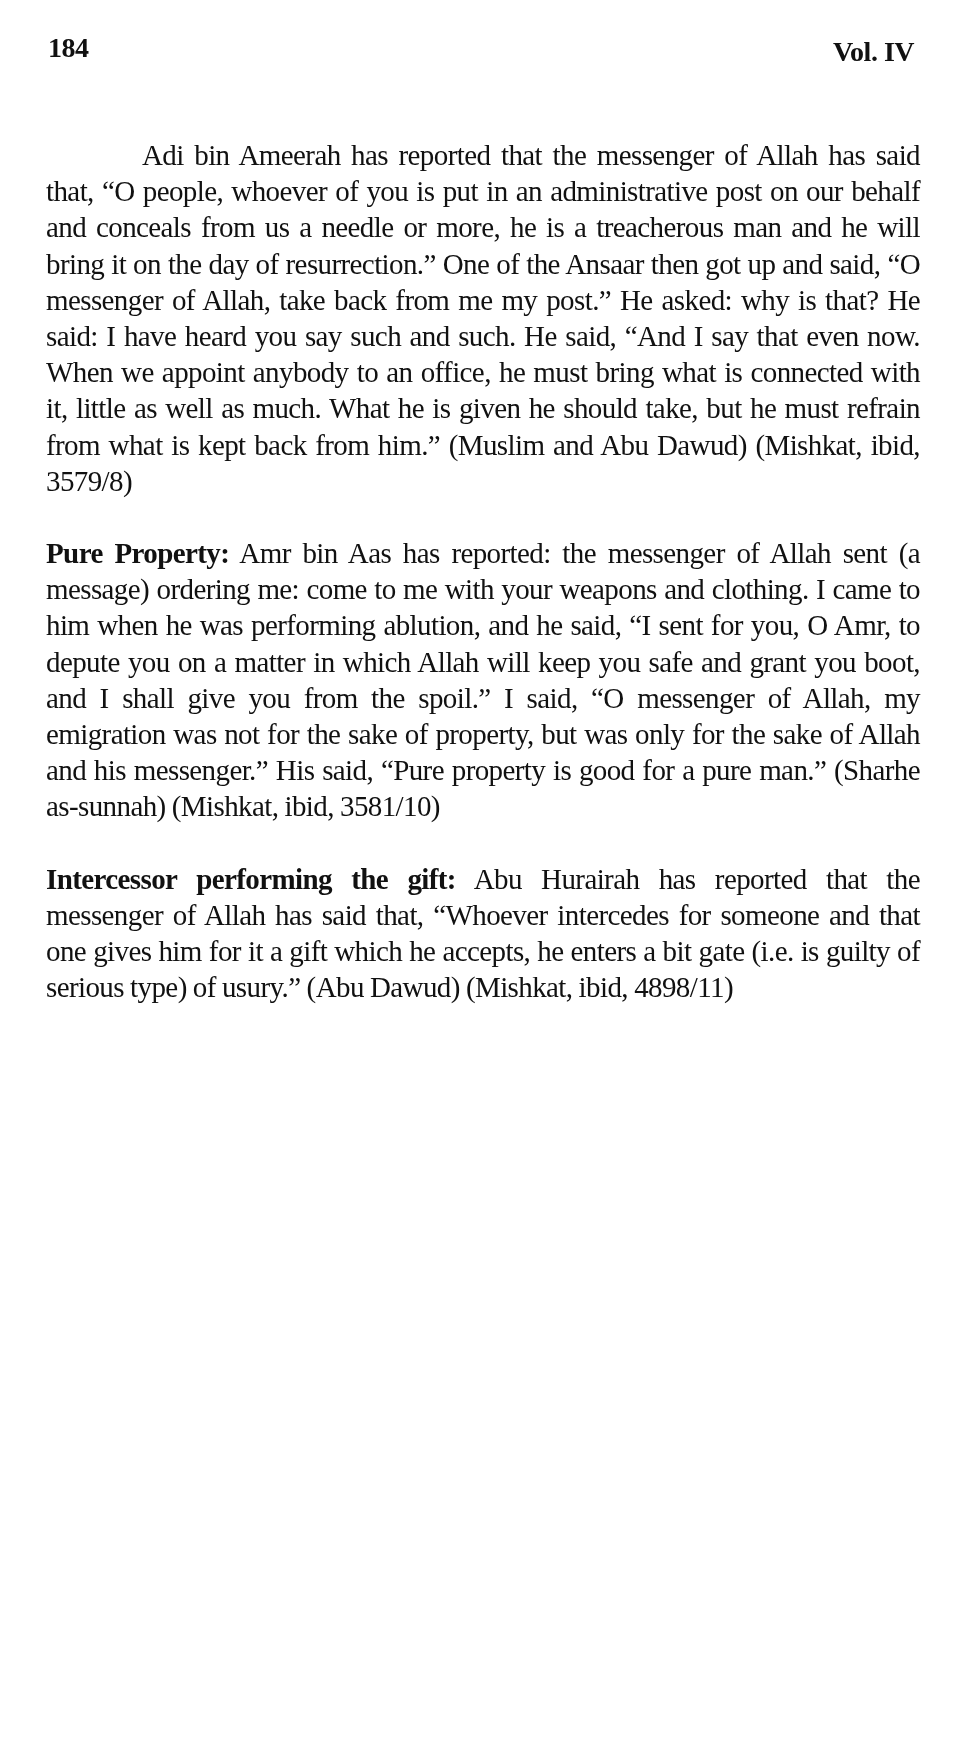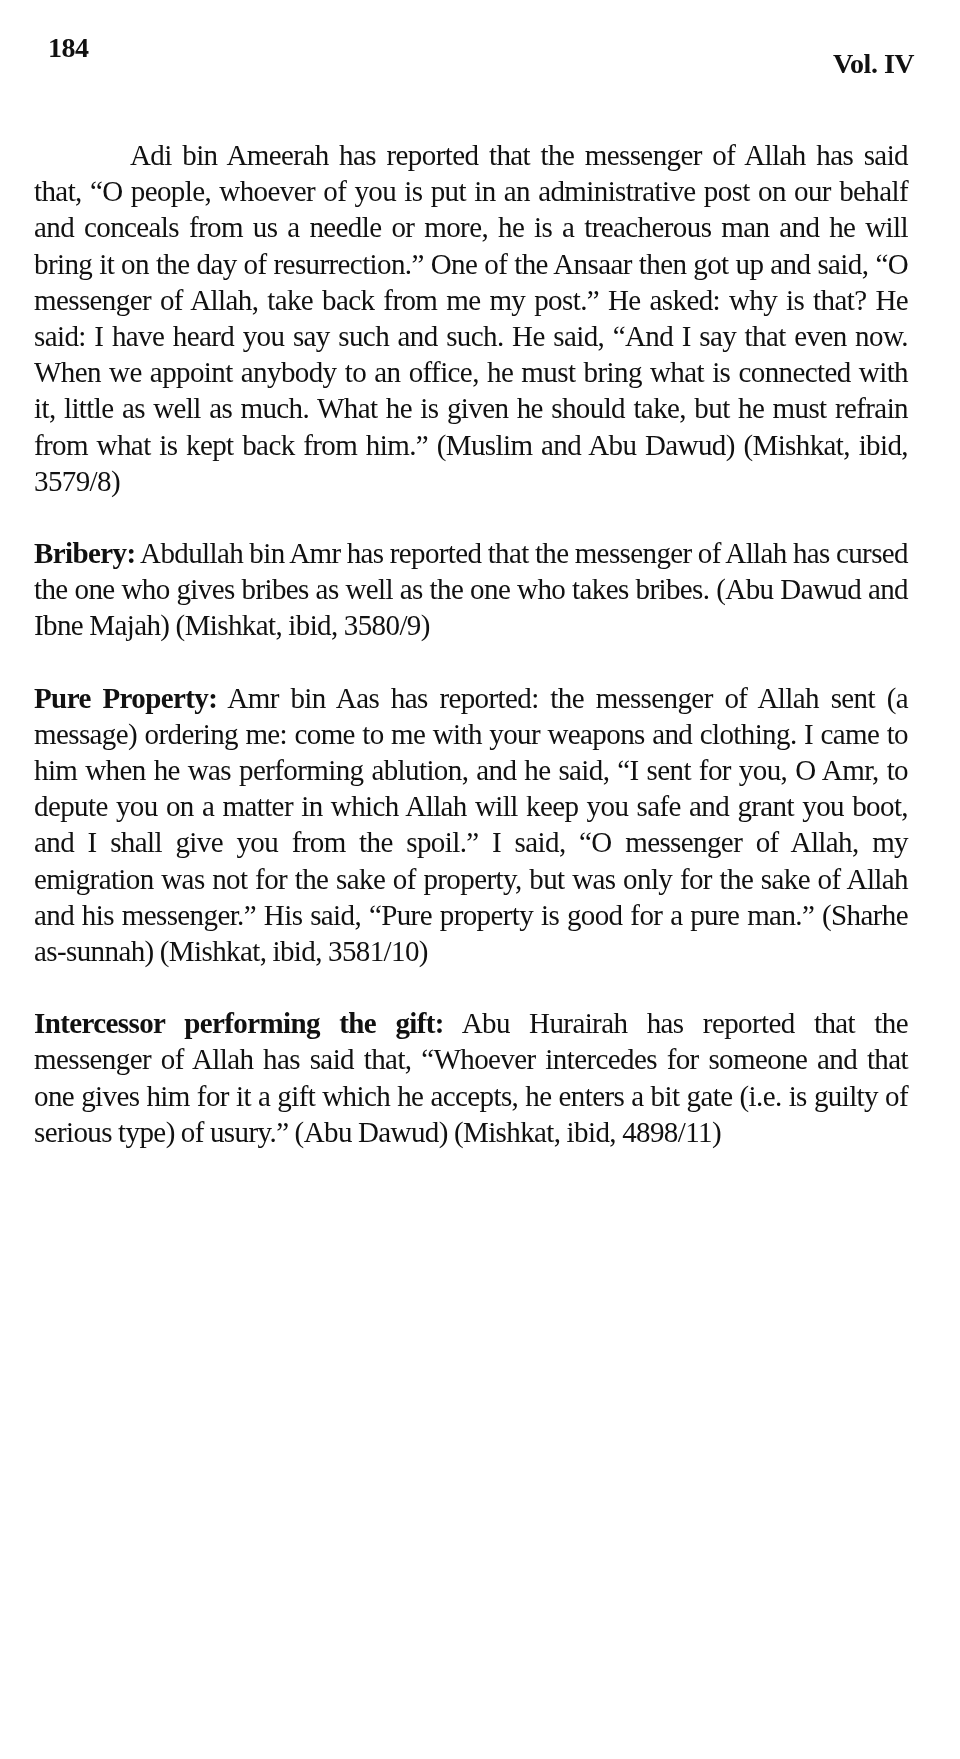--- a/index.html
+++ b/index.html
@@ -39,26 +39,26 @@
       top: 0;
     }
     .running-head .book-title {
       position: absolute;
       left: 100px;
       top: 0;
     }
     .running-head .volume {
       position: absolute;
       right: 6px;
-      top: 16px;
+      top: 4px;
     }
     .body-text {
       position: absolute;
       top: 137px;
-      left: 0;
+      left: 12px;
       width: 874px;
       font-size: 29px;
       line-height: 36.2px;
       text-align: justify;
       letter-spacing: -0.6px;
       word-spacing: -0.5px;
     }
     .para {
       margin: 0 0 36px 0;
     }
@@ -74,19 +74,18 @@
 
 <div class="page">
   <div class="running-head">
     <span class="page-number">184</span>
     <span class="volume">Vol. IV</span>
   </div>
 
   <div class="body-text">
     <p class="para indent"><span class="heading"></span><span>Adi bin Ameerah has reported that the messenger of Allah has said that, “O people, whoever of you is put in an administrative post on our behalf and conceals from us a needle or more, he is a treacherous man and he will bring it on the day of resurrection.” One of the Ansaar then got up and said, “O messenger of Allah, take back from me my post.” He asked: why is that? He said: I have heard you say such and such. He said, “And I say that even now. When we appoint anybody to an office, he must bring what is connected with it, little as well as much. What he is given he should take, but he must refrain from what is kept back from him.” (Muslim and Abu Dawud) (Mishkat, ibid, 3579/8)</span></p>
 
-    <p class="para"><span class="heading">Bribery:</span><span> Abdullah bin Amr has reported that the messenger of Allah has cursed the one who gives bribes as well as the one who takes bribes. (Abu Dawud and Ibne Majah) (Mishkat, ibid, 3580/9)</span></p>
 
     <p class="para"><span class="heading">Pure Property:</span><span> Amr bin Aas has reported: the messenger of Allah sent (a message) ordering me: come to me with your weapons and clothing. I came to him when he was performing ablution, and he said, “I sent for you, O Amr, to depute you on a matter in which Allah will keep you safe and grant you boot, and I shall give you from the spoil.” I said, “O messenger of Allah, my emigration was not for the sake of property, but was only for the sake of Allah and his messenger.” His said, “Pure property is good for a pure man.” (Sharhe as-sunnah) (Mishkat, ibid, 3581/10)</span></p>
 
     <p class="para"><span class="heading">Intercessor performing the gift:</span><span> Abu Hurairah has reported that the messenger of Allah has said that, “Whoever intercedes for someone and that one gives him for it a gift which he accepts, he enters a bit gate (i.e. is guilty of serious type) of usury.” (Abu Dawud) (Mishkat, ibid, 4898/11)</span></p>
   </div>
 </div>
 
 </body></html>

